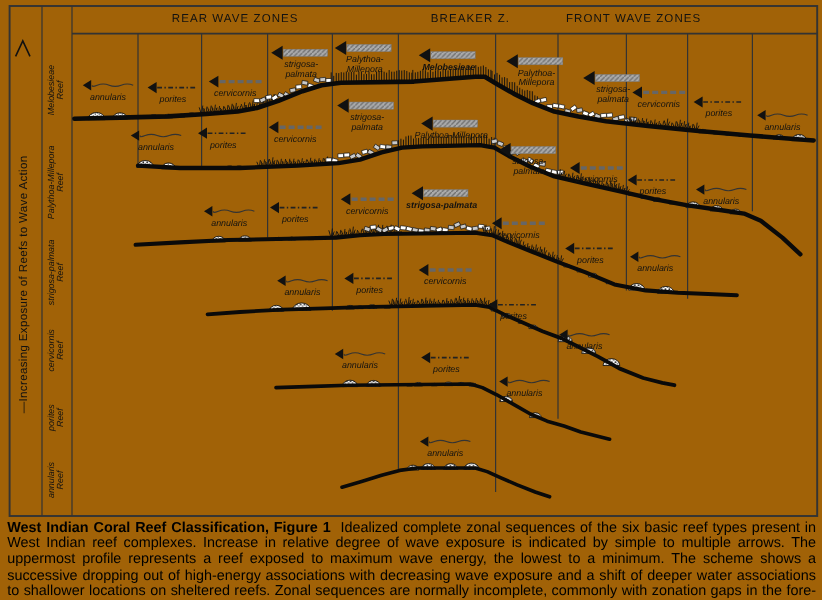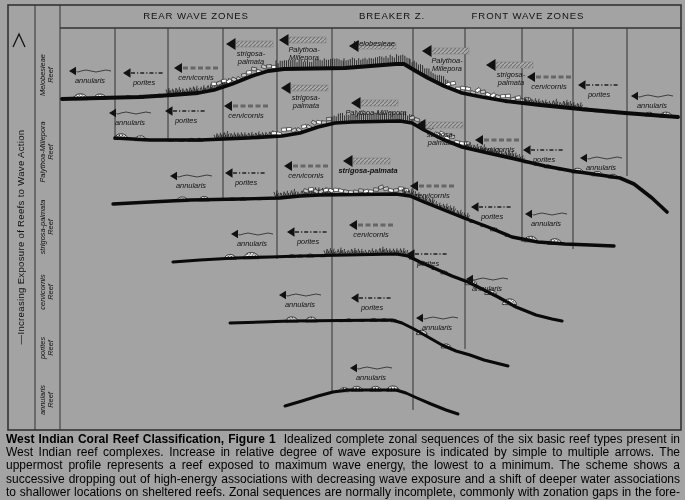--- a/index.html
+++ b/index.html
@@ -1,16 +1,16 @@
 <!DOCTYPE html>
 <html><head>
 <meta charset="utf-8">
 <style>
   html,body{margin:0;padding:0;background:#fff;}
-  .wrap{position:relative;width:685px;height:500px;background:#a3a3a3;overflow:hidden;
+  .wrap{position:relative;width:685px;height:500px;background:#a16207;overflow:hidden;
         font-family:"Liberation Sans",sans-serif;}
   #fig-svg{position:absolute;left:0;top:0;}
   .hdr{position:absolute;top:10px;transform:translateX(-50%);font-size:9.6px;
        letter-spacing:.9px;color:#111;white-space:nowrap;}
   .axis-label{position:absolute;left:20px;top:237px;transform:translate(-50%,-50%) rotate(-90deg);
        font-size:9.6px;color:#111;white-space:nowrap;letter-spacing:.3px;}
   .reef-label{position:absolute;transform:translate(-50%,-50%) rotate(-90deg);
        font-size:7.4px;line-height:8.4px;font-style:italic;text-align:center;
        white-space:pre-line;color:#111;}
   .zone-label{position:absolute;transform:translateX(-50%);font-size:7.4px;line-height:8px;
@@ -550,21 +550,21 @@
 Reef</div>
     </div>
   <div id="zone-labels">
       <div class="zone-label" style="left: 90px; top: 77px;">annularis</div>
       <div class="zone-label" style="left: 144px; top: 79px;">porites</div>
       <div class="zone-label" style="left: 196px; top: 74px;">cervicornis</div>
       <div class="zone-label" style="left: 251px; top: 50px;">strigosa-
 palmata</div>
       <div class="zone-label" style="left: 304px; top: 46px;">Palythoa-
 Millepora</div>
-      <div class="zone-label" style="left: 374px; top: 40px;">Melobesieae</div>
+      <div class="zone-label" style="left: 374px; top: 52px; font-weight: bold;">Melobesieae</div>
       <div class="zone-label" style="left: 447px; top: 57px;">Palythoa-
 Millepora</div>
       <div class="zone-label" style="left: 511px; top: 71px;">strigosa-
 palmata</div>
       <div class="zone-label" style="left: 549px; top: 83px;">cervicornis</div>
       <div class="zone-label" style="left: 599px; top: 91px;">porites</div>
       <div class="zone-label" style="left: 652px; top: 102px;">annularis</div>
       <div class="zone-label" style="left: 130px; top: 119px;">annularis</div>
       <div class="zone-label" style="left: 186px; top: 117px;">porites</div>
       <div class="zone-label" style="left: 246px; top: 112px;">cervicornis</div>

